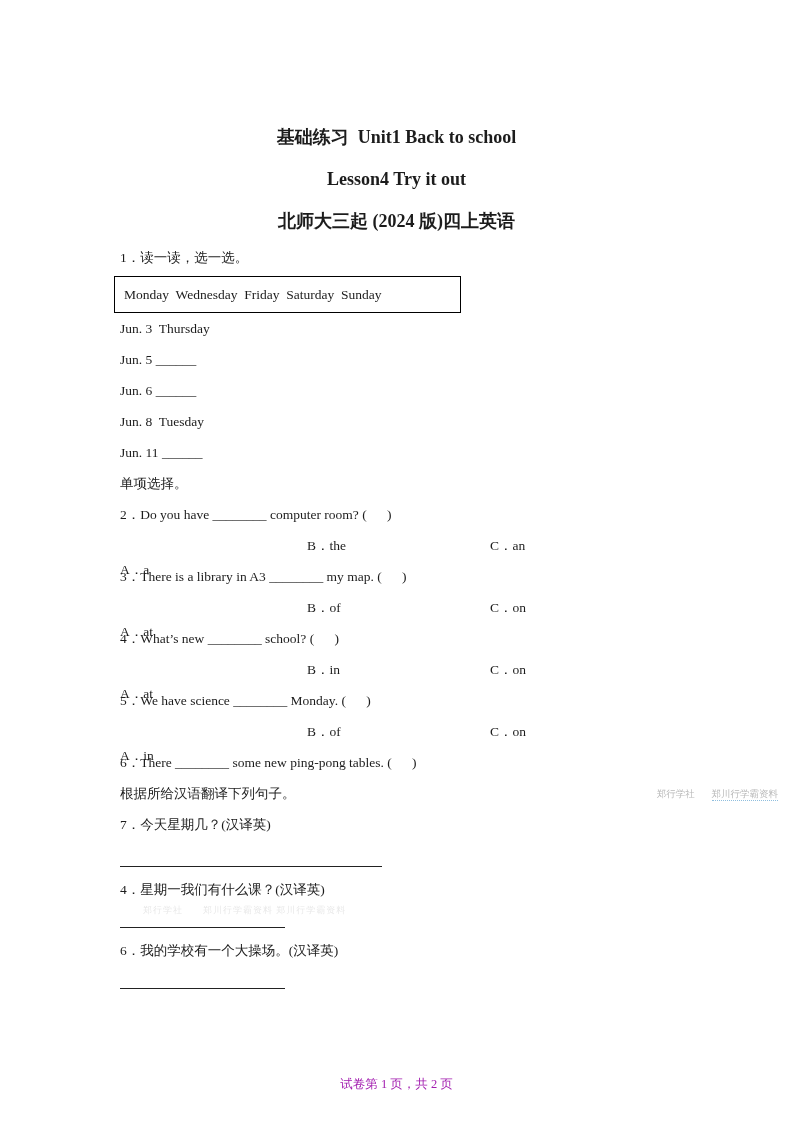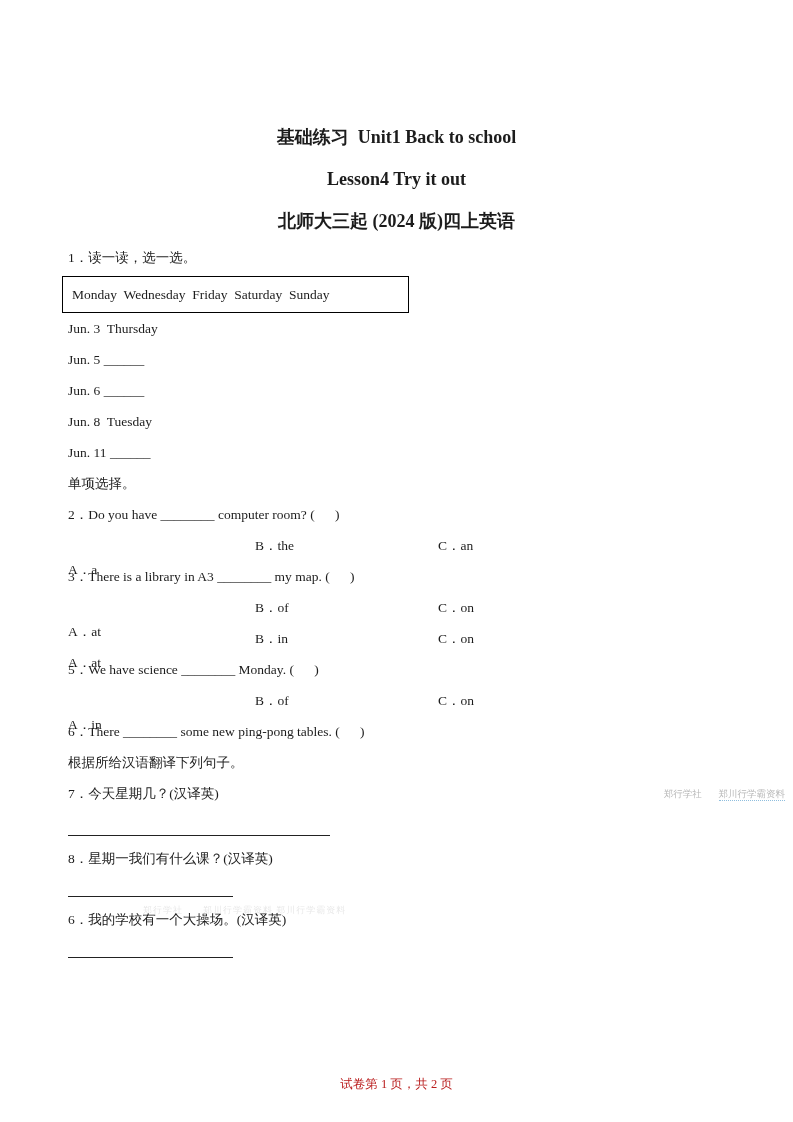--- a/index.html
+++ b/index.html
@@ -12,21 +12,21 @@
     overflow:hidden;
   }
   .page{position:relative;width:793px;height:804px;}
   
   .title-block{padding-top:116px;text-align:center;}
   .title-line{
     font-size:18px;font-weight:bold;line-height:42px;
     white-space:pre-wrap;
   }
   
-  .content{padding-left:68px;padding-right:60px;}
+  .content{padding-left:120px;padding-right:60px;}
   .t{
     font-size:13.5px;line-height:31px;height:31px;
     white-space:pre-wrap;
   }
   
   .word-bank{
     margin-left:-6px;margin-top:3px;
     width:345px;height:35px;
     border:1.5px solid #000;
     display:flex;align-items:center;
@@ -41,30 +41,30 @@
   .opt-b{width:183px;white-space:pre-wrap;}
   .opt-c{white-space:pre-wrap;}
   
   .ans-line{border-bottom:1.5px solid #222;}
   .ans-line.long{width:262px;height:26px;}
   .ans-line.short{width:165px;height:22px;}
   .gap7{margin-top:7px;}
   
   .footer{
     position:absolute;top:1074px;left:0;width:793px;
-    text-align:center;font-size:12.5px;line-height:20px;color:#b91c1c;
+    text-align:center;font-size:12.5px;line-height:20px;color:#a21caf;
   }
   
   .wm-mid{
     position:absolute;left:143px;top:904px;
     font-size:9px;color:rgba(120,120,120,0.18);
     white-space:pre-wrap;letter-spacing:1px;
   }
   .wm-corner{
-    position:absolute;right:8px;bottom:3px;
+    position:absolute;right:15px;bottom:3px;
     font-size:9.5px;color:#b9b9b9;
     font-family:"Liberation Sans","DejaVu Sans",sans-serif;
   }
   .wm-corner .wm-seg{margin-left:14px;}
   .wm-corner .wm-underlined{border-bottom:1px dotted #8fbede;padding-bottom:1px;}
 </style>
 </head>
 <body>
 
 <div class="page">
@@ -100,41 +100,42 @@
       <span class="opt-c">C．an</span>
     </div>
 
     <div class="t">3．There is a library in A3 ________ my map. (      )</div>
     <div class="opts-row">
       <span class="opt-a">A．at</span>
       <span class="opt-b">B．of</span>
       <span class="opt-c">C．on</span>
     </div>
 
+    <div class="t">4．What’s new ________ school? (      )</div>
     <div class="opts-row">
       <span class="opt-a">A．at</span>
       <span class="opt-b">B．in</span>
       <span class="opt-c">C．on</span>
     </div>
 
     <div class="t">5．We have science ________ Monday. (      )</div>
     <div class="opts-row">
       <span class="opt-a">A．in</span>
       <span class="opt-b">B．of</span>
       <span class="opt-c">C．on</span>
     </div>
 
     <div class="t">6．There ________ some new ping-pong tables. (      )</div>
 
     <div class="t">根据所给汉语翻译下列句子。</div>
 
     <div class="t">7．今天星期几？(汉译英)</div>
     <div class="ans-line long"></div>
 
-    <div class="t gap7">8．星期一我们有什么课？(汉译英)</div>
+    <div class="t gap7">4．星期一我们有什么课？(汉译英)</div>
     <div class="ans-line short"></div>
 
     <div class="t gap7">6．我的学校有一个大操场。(汉译英)</div>
     <div class="ans-line short"></div>
 
   </div>
 
   <div class="wm-mid">郑行学社　　郑川行学霸资料 郑川行学霸资料</div>
 
   <div class="footer">试卷第 1 页，共 2 页</div>

